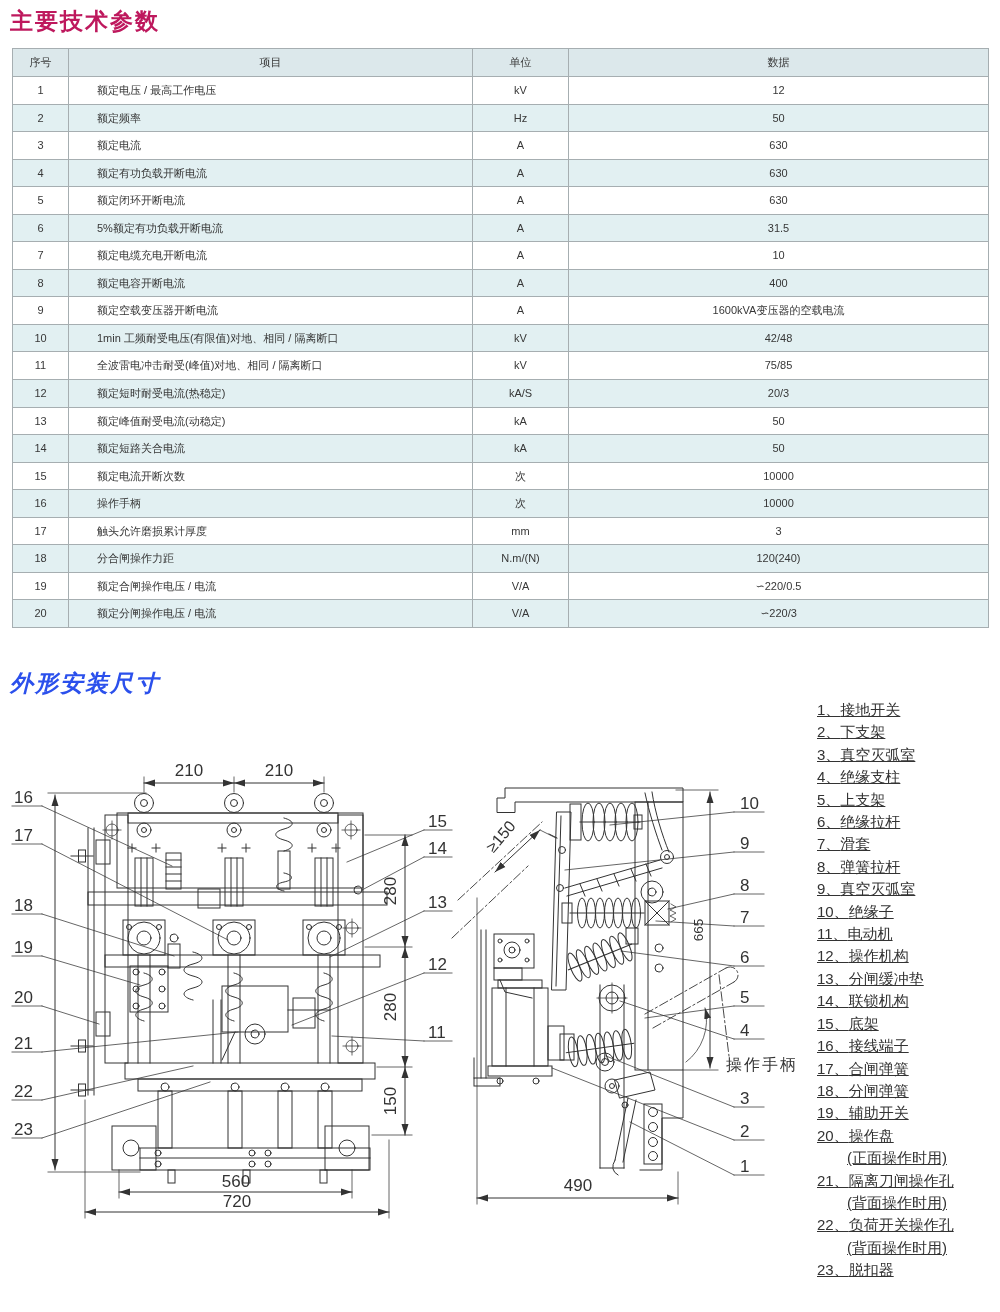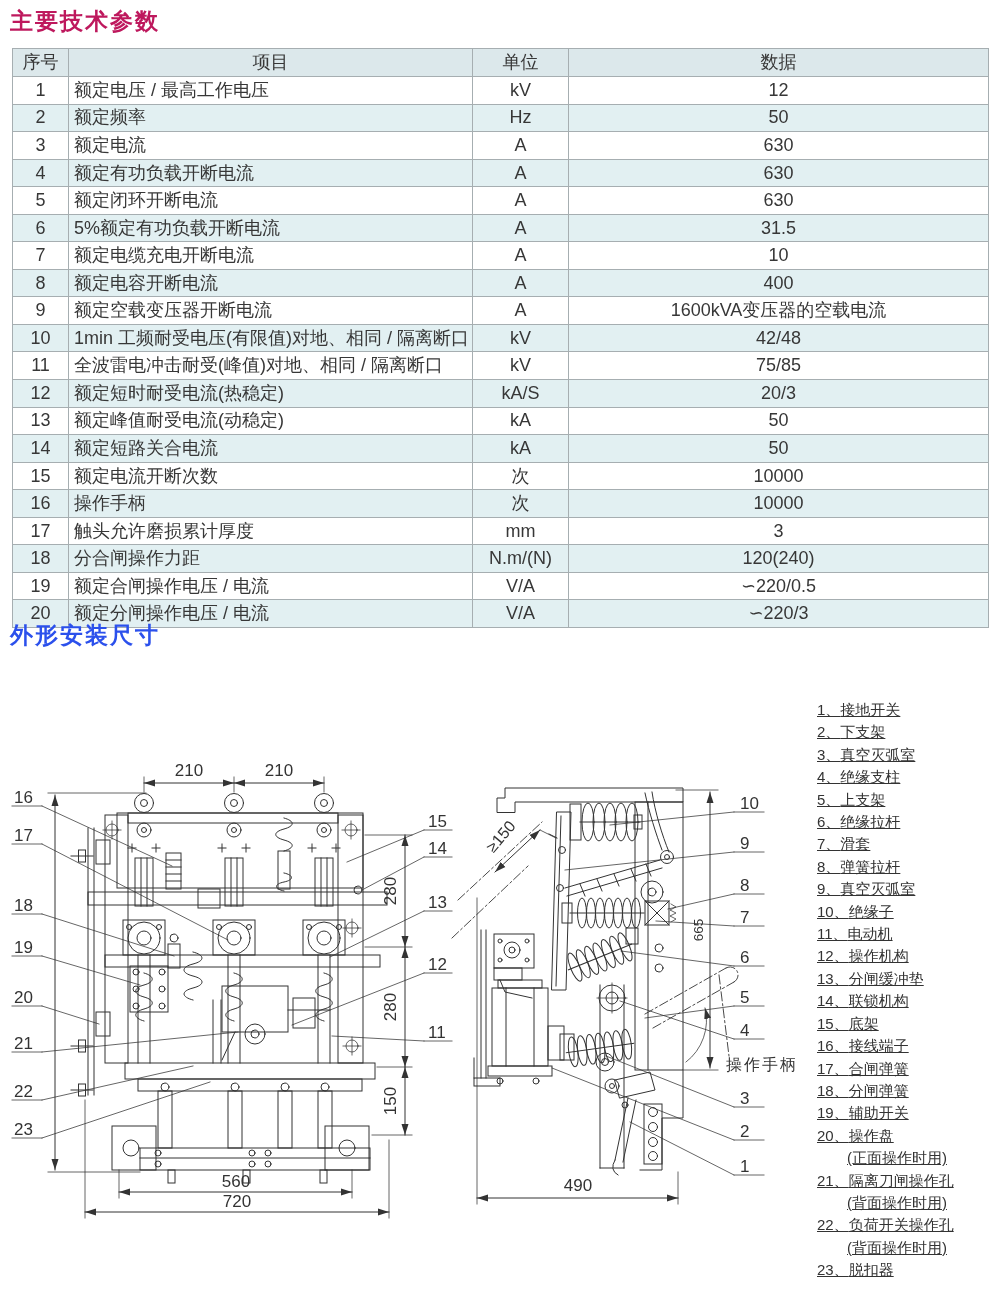--- a/index.html
+++ b/index.html
@@ -1,27 +1,27 @@
 <!DOCTYPE html>
 <html><head>
 <meta charset="utf-8">
 <style>
   html,body{margin:0;padding:0;background:#fff;}
   body{width:1000px;height:1312px;position:relative;overflow:hidden;
        font-family:"Liberation Sans","DejaVu Sans",sans-serif;color:#373737;}
   .sec-title{position:absolute;left:10px;font-size:23px;font-weight:bold;letter-spacing:2px;}
   #title1{top:6px;}
-  #title2{top:620px;}
+  #title2{top:668px;font-style:italic;}
   
   table.params{position:absolute;left:12px;top:48px;width:976px;border-collapse:collapse;
-    table-layout:fixed;font-size:18px;}
+    table-layout:fixed;font-size:11px;}
   table.params th,table.params td{border:1px solid #a6aeb1;padding:0;text-align:center;
     font-weight:normal;height:26.55px;line-height:1.15;}
   table.params th{background:#dce8eb;height:27px;}
-  table.params td.item{text-align:left;padding-left:5px;}
+  table.params td.item{text-align:left;padding-left:28px;}
   table.params tr.band{background:#e2f0f2;}
   
   .parts{position:absolute;left:817px;top:699px;width:182px;font-size:15px;
     line-height:22.4px;white-space:nowrap;color:#333;text-decoration:underline;}
   .pl-note{padding-left:30px;}
   
   #drawing{position:absolute;left:0;top:690px;}
   .s{stroke:#333;fill:none;stroke-width:1;stroke-linecap:square;}
   .thin{stroke-width:0.75;}
   .dd{stroke-dasharray:9 3 2 3;stroke-width:0.9;}

